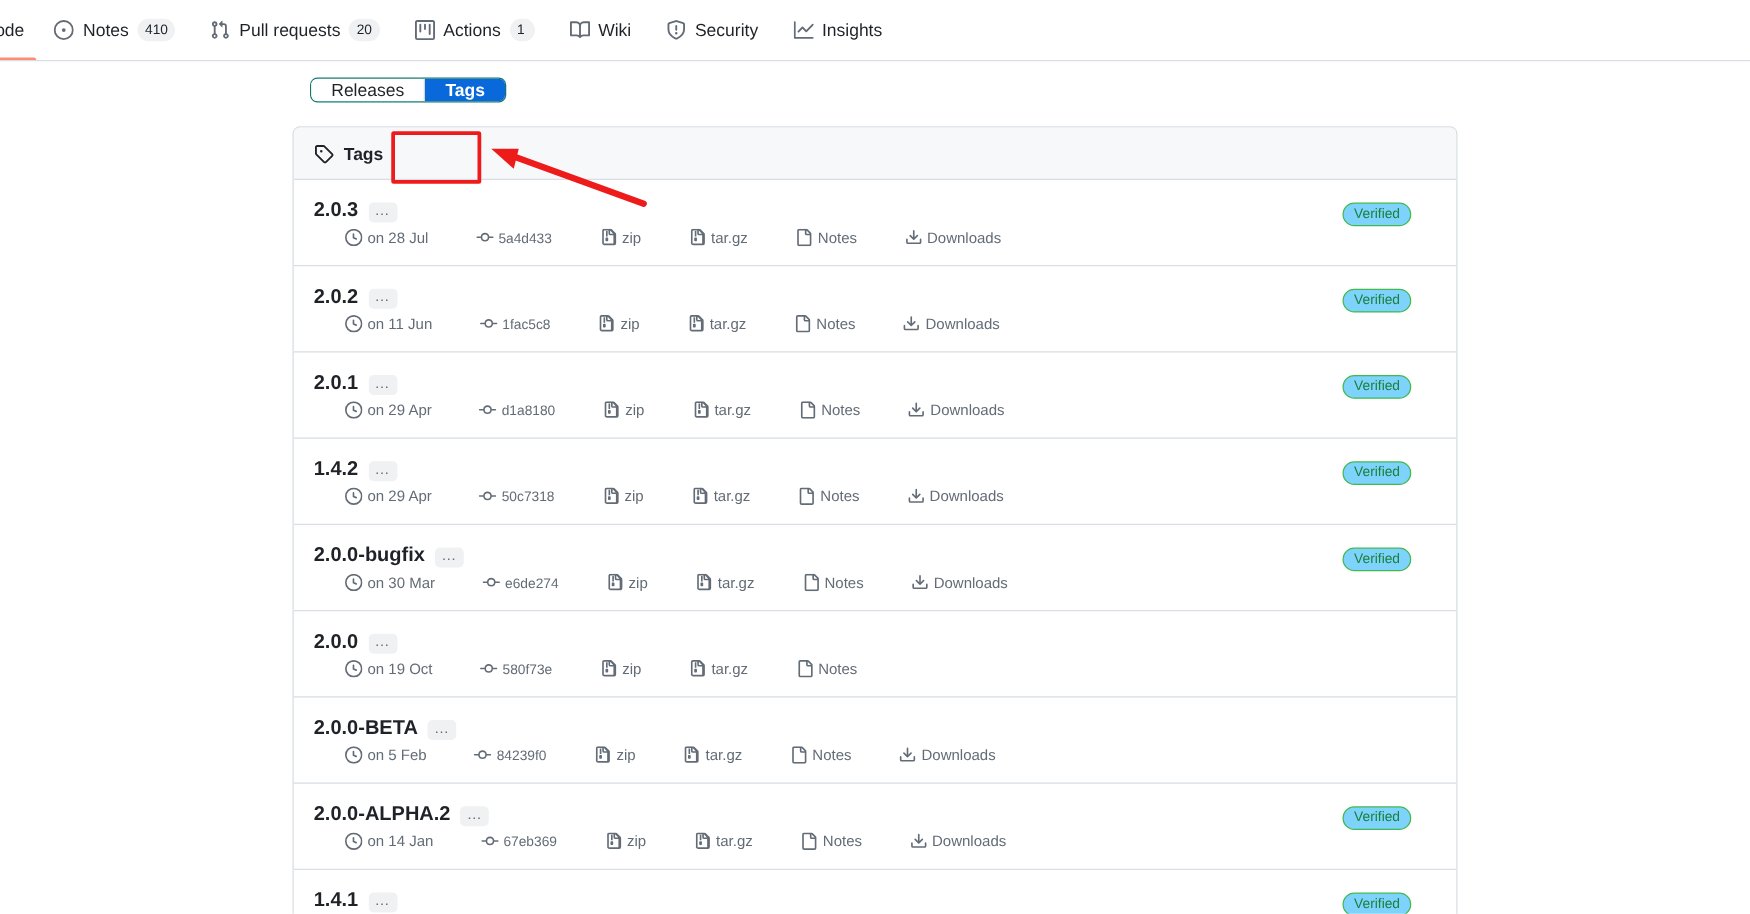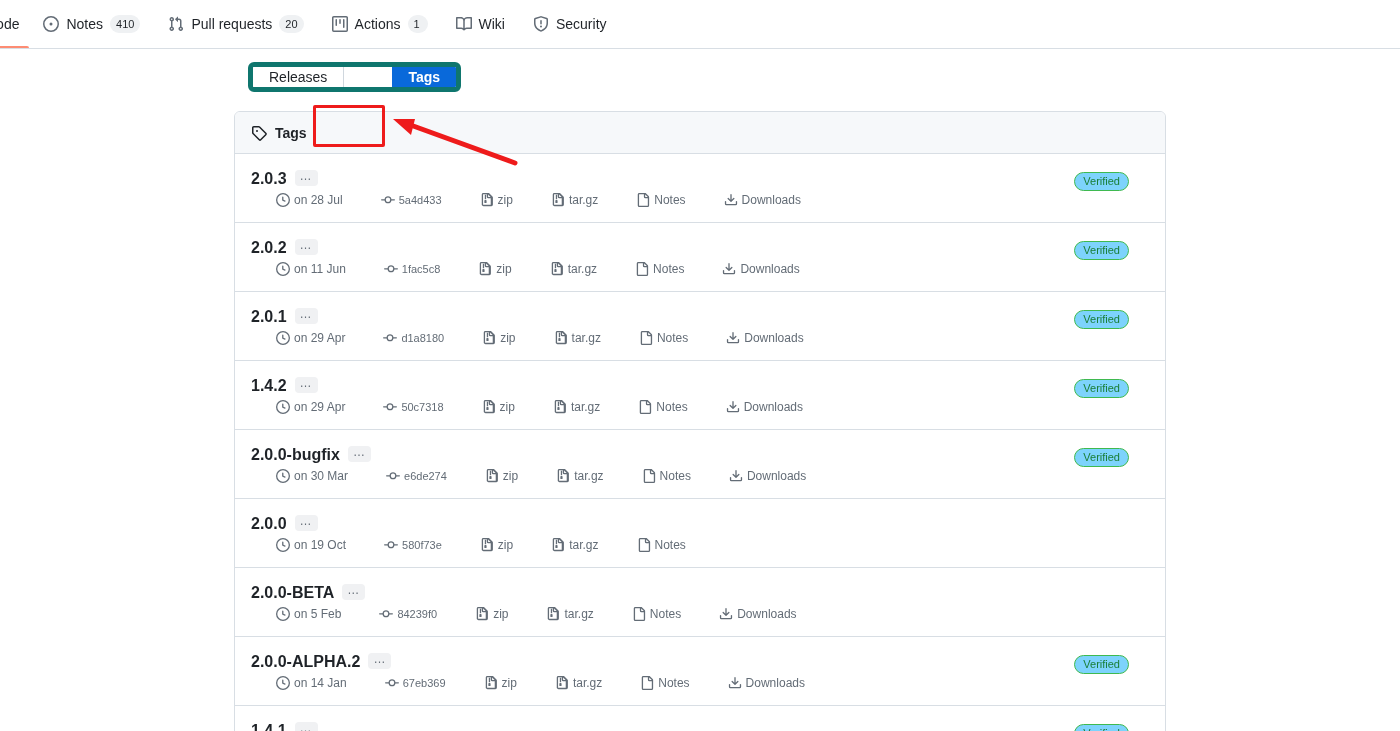--- a/index.html
+++ b/index.html
@@ -62,26 +62,25 @@
   
   .page {
     position: relative;
     padding-top: 13px;
   }
 
   
   .seg-wrap {
     margin-left: 248px;
     display: inline-flex;
-    height: 30px;
-    border: 5px solid #0f766e;
+    height: 20px;
+    border: 1px solid #0f766e;
     border-radius: 6px;
     overflow: hidden;
     background: #fff;
-    gap: 48px;
   }
   .seg-btn {
     display: flex;
     align-items: center;
     padding: 0 16px;
     font-size: 14px;
     font-weight: 500;
     color: #1f2328;
     background: #ffffff;
     cursor: pointer;
@@ -138,21 +137,21 @@
     display: flex;
     align-items: flex-start;
     padding: 16px 16px 15px 16px;
     border-bottom: 1px solid #d8dee4;
     min-height: 63px;
   }
   .tag-row:last-child { border-bottom: none; }
   .tag-main { flex: 1 1 auto; min-width: 0; }
   .tag-title-line {
     display: flex;
-    align-items: flex-start;
+    align-items: flex-end;
     gap: 8px;
     margin-bottom: 5px;
   }
   .tag-name {
     font-size: 16px;
     font-weight: 600;
     color: #1f2328;
     cursor: pointer;
   }
   .ellipsis-btn {
@@ -171,21 +170,21 @@
   .tag-meta {
     display: flex;
     align-items: center;
     gap: 13px;
     flex-wrap: wrap;
     font-size: 12px;
     color: #636c76;
   }
   .meta-item {
     display: inline-flex;
-    align-items: center;
+    align-items: flex-end;
     gap: 4px;
     color: #636c76;
     cursor: pointer;
     white-space: nowrap;
     padding-left: 25px;
   }
   .meta-item.static { cursor: default; }
   .meta-item .ico { display: inline-flex; color: #636c76; }
   .mono {
     font-family: Liberation Sans, sans-serif;
@@ -252,20 +251,28 @@
       <span>Wiki</span>
     </div>
     <div class="nav-item">
       <span class="ico">
         <svg width="16" height="16" viewBox="0 0 16 16" fill="currentColor">
           <path d="M7.467.133a1.748 1.748 0 0 1 1.066 0l5.25 1.68A1.75 1.75 0 0 1 15 3.48V7c0 1.566-.32 3.182-1.303 4.682-.983 1.498-2.585 2.813-5.032 3.855a1.697 1.697 0 0 1-1.33 0c-2.447-1.042-4.049-2.357-5.032-3.855C1.32 10.182 1 8.566 1 7V3.48a1.75 1.75 0 0 1 1.217-1.667Zm.61 1.429a.25.25 0 0 0-.153 0l-5.25 1.68a.25.25 0 0 0-.174.238V7c0 1.358.275 2.666 1.057 3.86.784 1.194 2.121 2.34 4.366 3.297a.196.196 0 0 0 .154 0c2.245-.956 3.582-2.104 4.366-3.298C13.225 9.666 13.5 8.36 13.5 7V3.48a.251.251 0 0 0-.174-.237l-5.25-1.68ZM8.75 4.75v3a.75.75 0 0 1-1.5 0v-3a.75.75 0 0 1 1.5 0ZM9 10.5a1 1 0 1 1-2 0 1 1 0 0 1 2 0Z"></path>
         </svg>
       </span>
       <span>Security</span>
     </div>
+    <div class="nav-item">
+      <span class="ico">
+        <svg width="16" height="16" viewBox="0 0 16 16" fill="currentColor">
+          <path d="M1.5 1.75V13.5h13.75a.75.75 0 0 1 0 1.5H.75a.75.75 0 0 1-.75-.75V1.75a.75.75 0 0 1 1.5 0Zm14.28 2.53-5.25 5.25a.75.75 0 0 1-1.06 0L7 7.06 4.28 9.78a.751.751 0 0 1-1.042-.018.751.751 0 0 1-.018-1.042l3.25-3.25a.75.75 0 0 1 1.06 0L10 7.94l4.72-4.72a.751.751 0 0 1 1.042.018.751.751 0 0 1 .018 1.042Z"></path>
+        </svg>
+      </span>
+      <span>Insights</span>
+    </div>
   </nav>
 
 <div class="page">
 
   
   <div class="seg-wrap" id="seg-wrap">
       <div class="seg-btn">Releases</div>
       <div class="seg-btn selected">Tags</div>
     </div>
 

